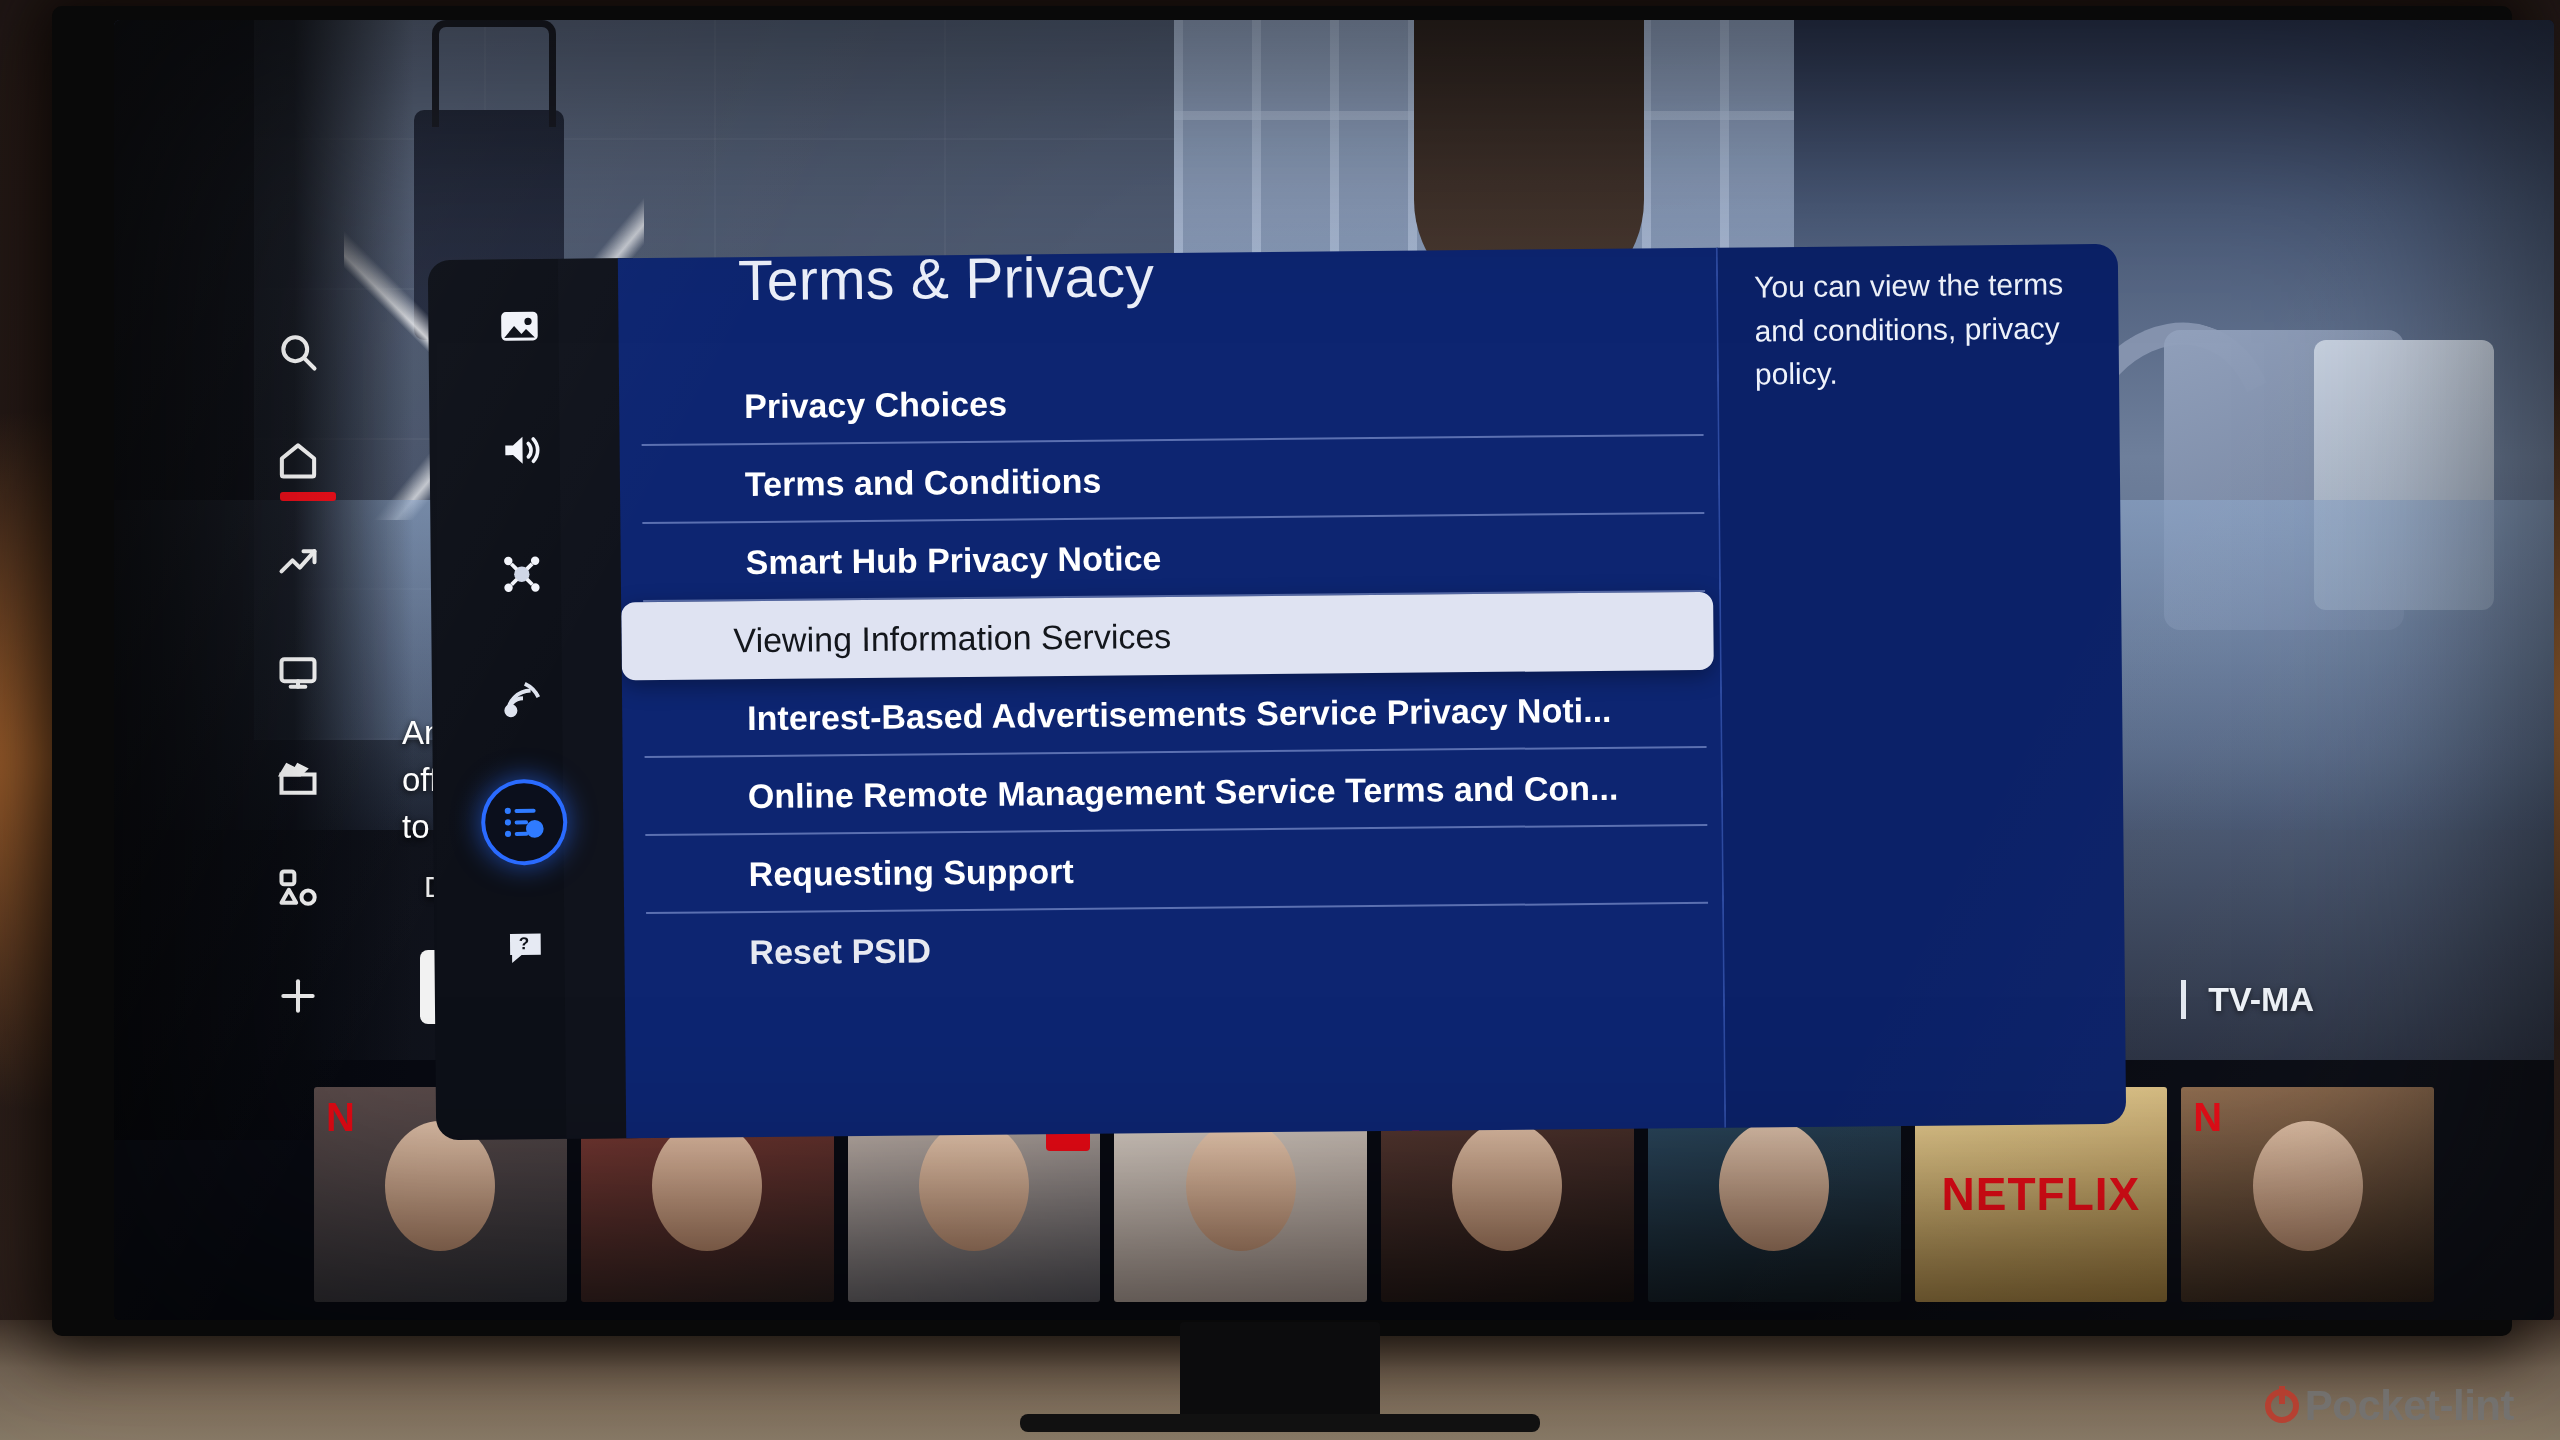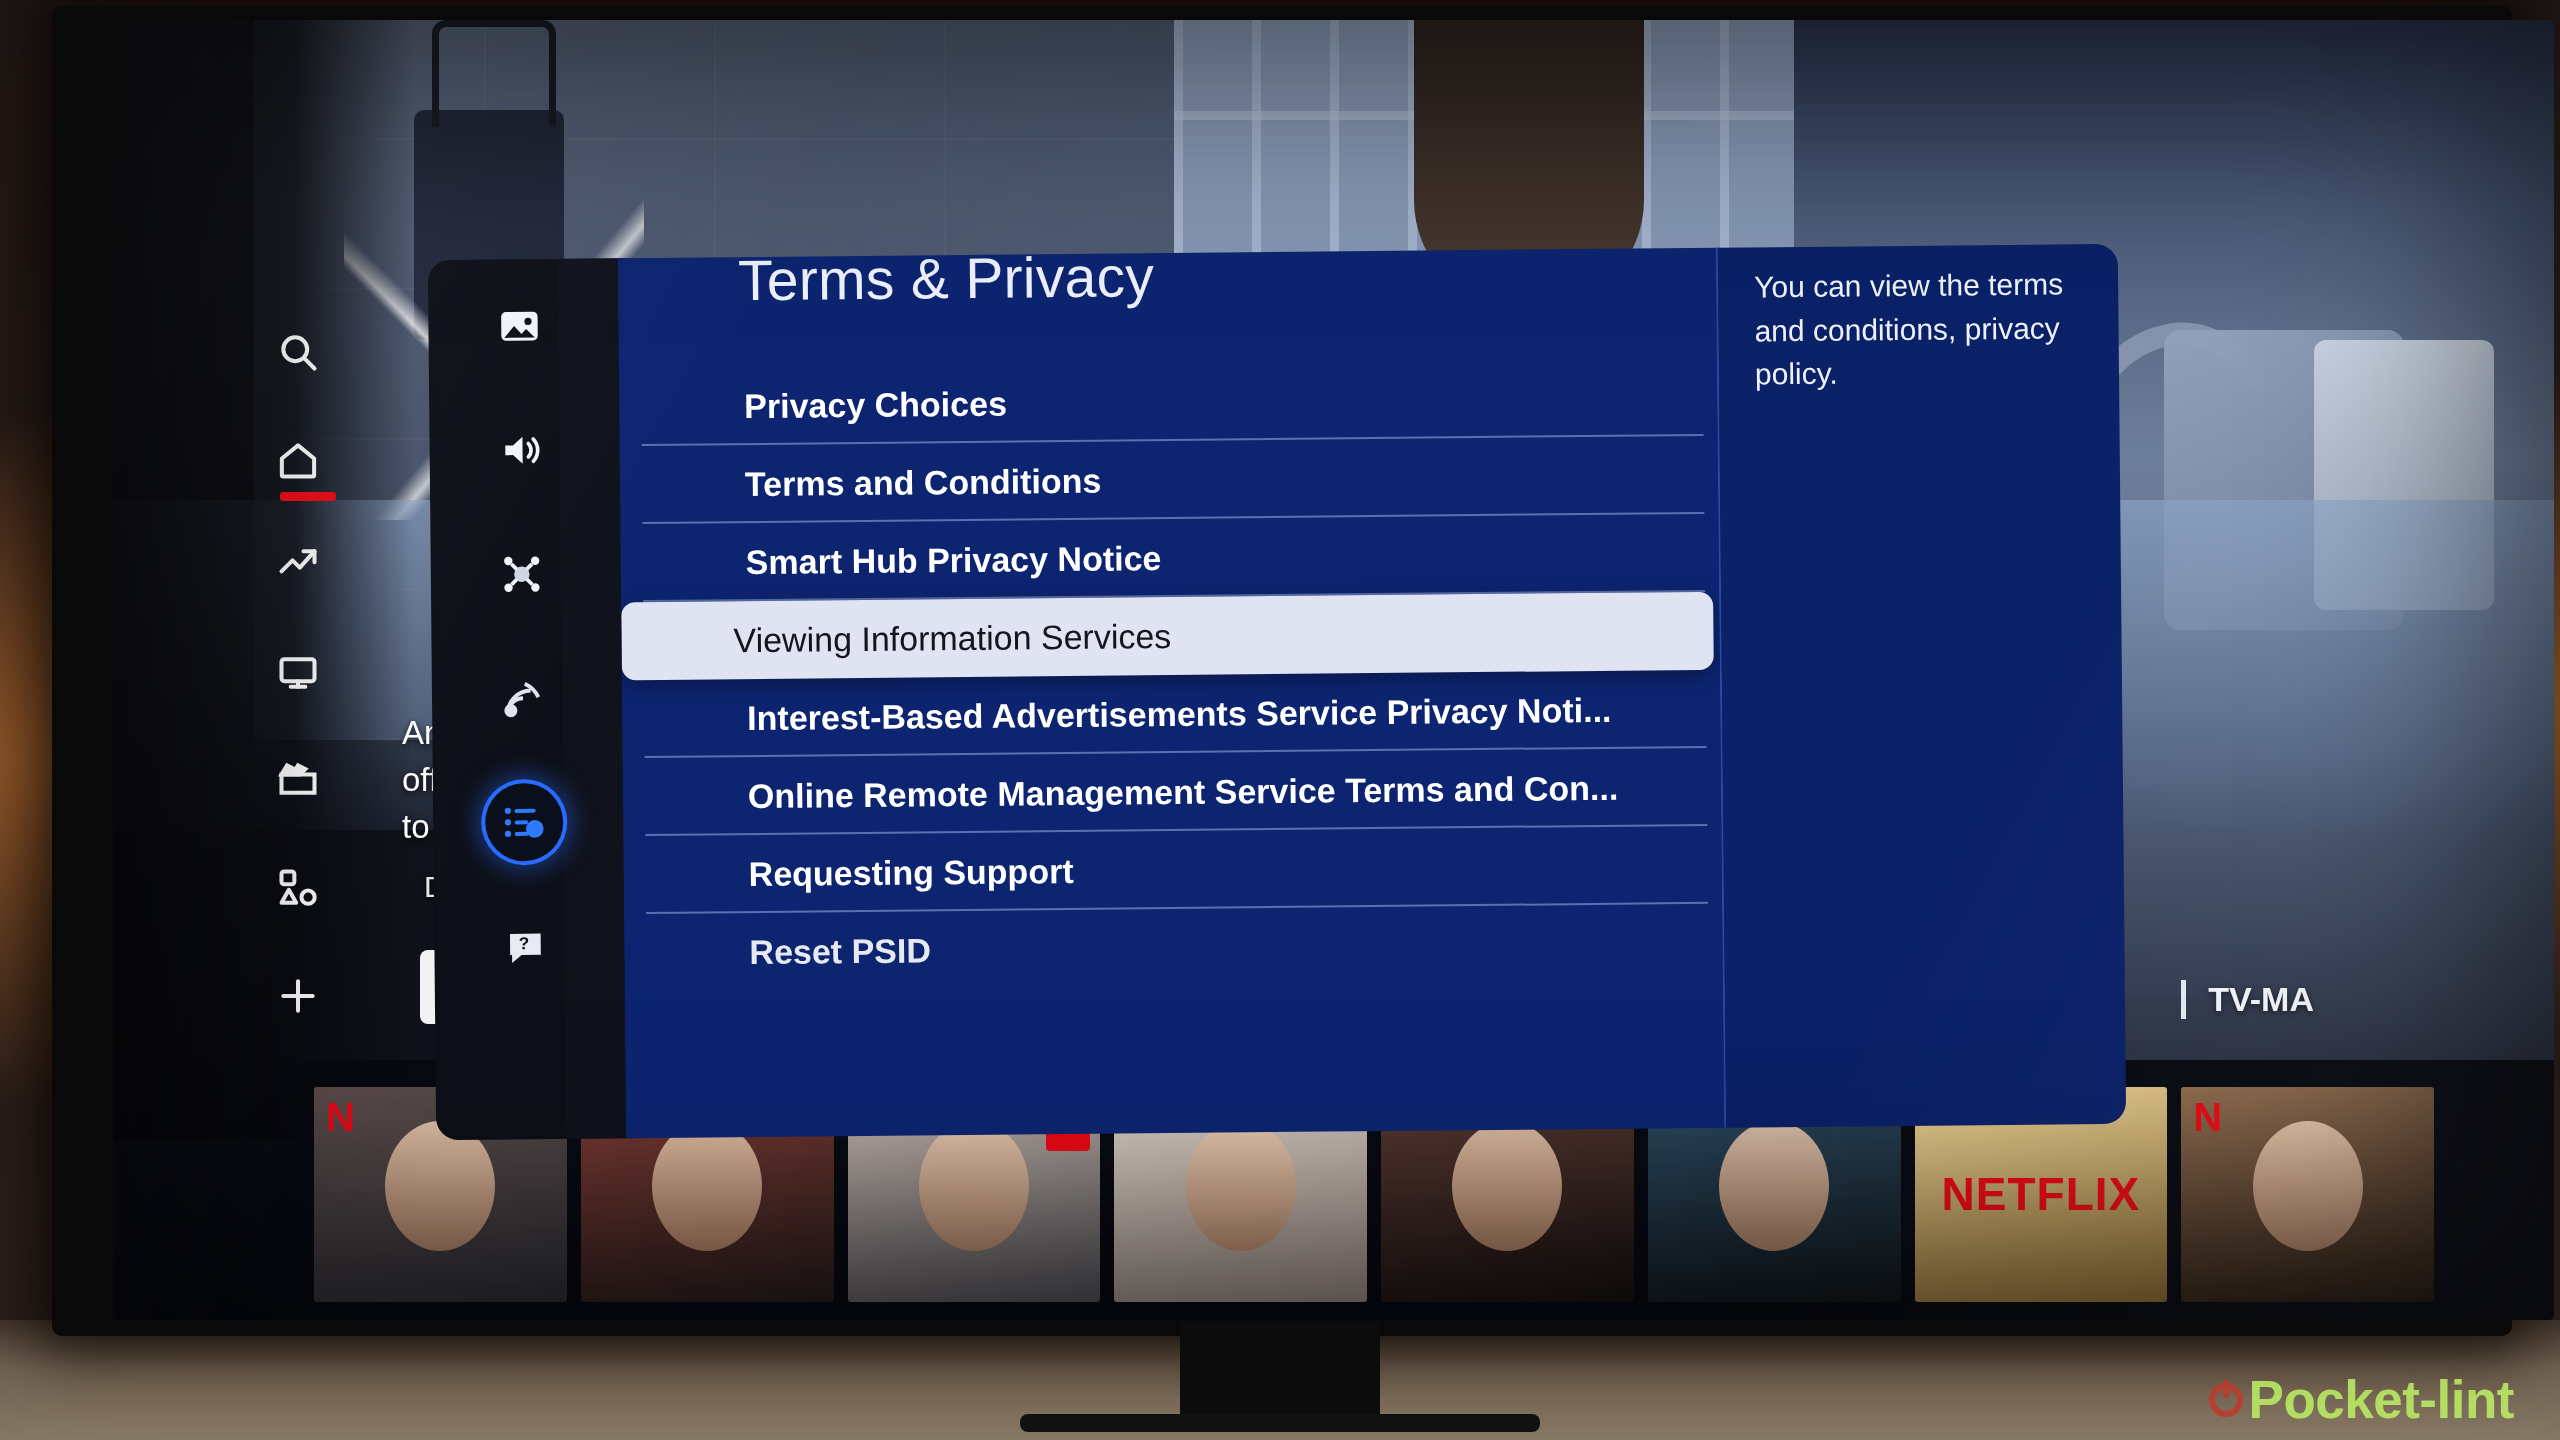--- a/index.html
+++ b/index.html
@@ -120,21 +120,21 @@
   .ov-desc{position:absolute;left:36px;top:18px;right:26px;color:#eef2fb;font-size:30px;line-height:1.45;}
 
   
   .glare{position:absolute;left:0;top:0;right:0;bottom:0;pointer-events:none;
     background:linear-gradient(118deg, rgba(255,255,255,.055) 0%, rgba(255,255,255,0) 26%, rgba(255,255,255,0) 72%, rgba(255,255,255,.04) 100%);}
   .vig{position:absolute;inset:0;pointer-events:none;
     box-shadow:inset 0 0 220px 60px rgba(0,0,0,.55);}
   .skew{transform:rotate(-.55deg);}
 
   .wm{position:absolute;right:46px;bottom:10px;display:flex;align-items:center;gap:6px;
-    color:#bef264;font-size:53px;font-weight:700;opacity:.85;letter-spacing:-.5px;}
+    color:#737373;font-size:42px;font-weight:700;opacity:.85;letter-spacing:-.5px;}
   .wm .pw{width:34px;height:34px;border:6px solid #c0392b;border-radius:50%;position:relative;box-sizing:border-box;}
   .wm .pw::after{content:"";position:absolute;left:50%;top:-9px;transform:translateX(-50%);width:6px;height:18px;background:#c0392b;}
 </style>
 </head>
 <body>
 
 <div class="stage">
   <div class="room"></div>
   <div class="floor"></div>
 

